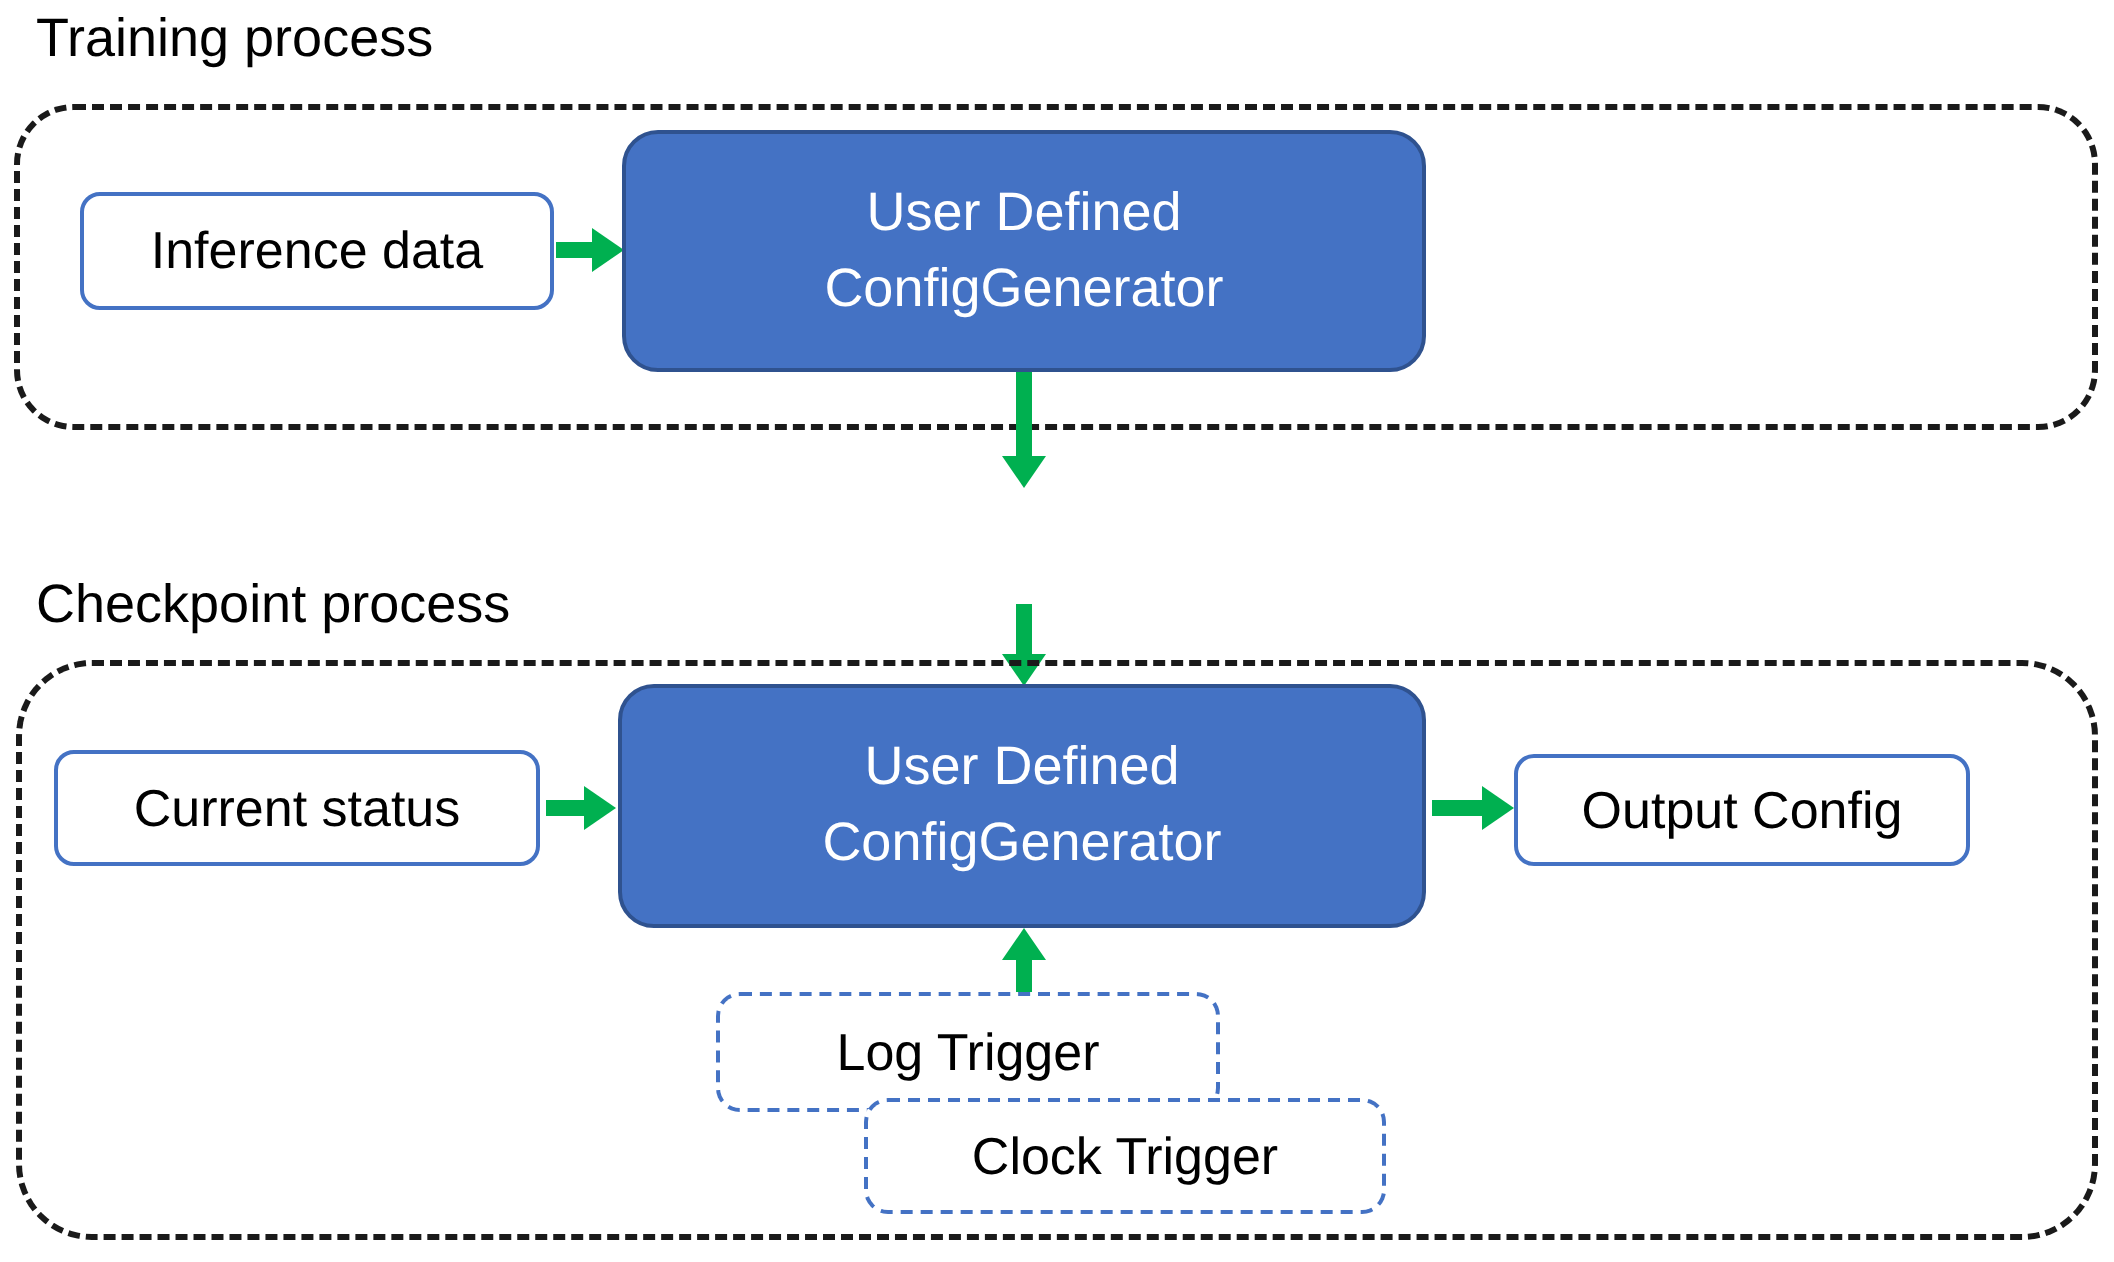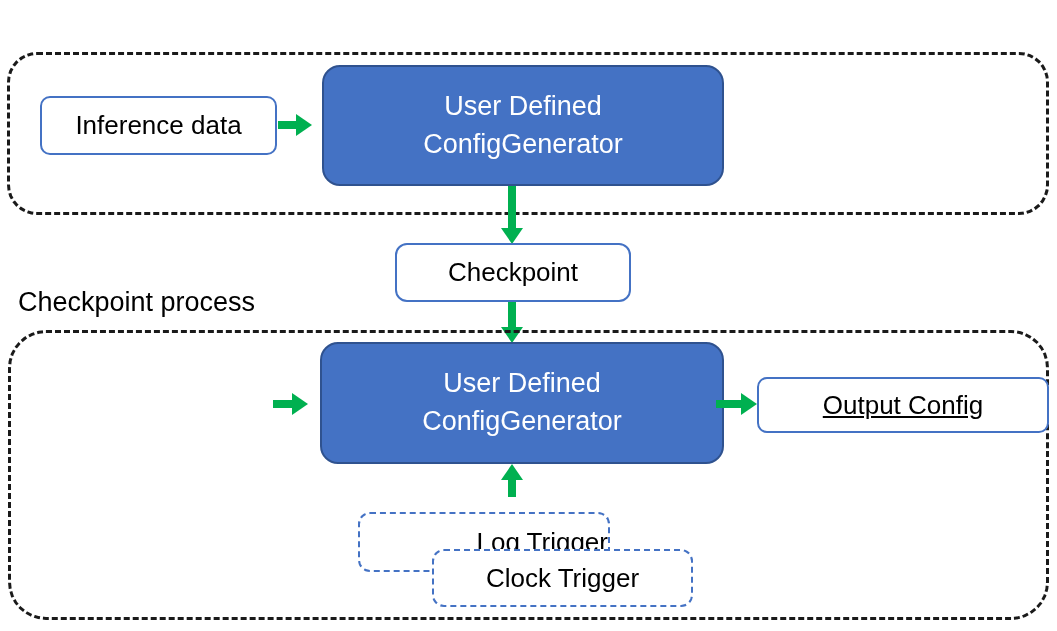--- a/index.html
+++ b/index.html
@@ -53,21 +53,20 @@
     border: 2px solid var(--generator-border);
     border-radius: 18px;
     display: flex;
     flex-direction: column;
     align-items: center;
     justify-content: center;
     color: var(--text-light);
     font-size: 27px;
     line-height: 1.4;
     text-align: center;
-    margin-left: 11px;
   }
   .trigger-box {
     position: absolute;
     background: #ffffff;
     border: 2px dashed var(--trigger-border);
     border-radius: 12px;
     display: flex;
     align-items: center;
     justify-content: center;
     font-size: 26px;
@@ -91,20 +90,21 @@
     border-bottom: 16px solid var(--arrow-green);
     border-left: 11px solid transparent;
     border-right: 11px solid transparent;
   }
 </style>
 </head>
 <body>
 
 <div class="canvas">
 
+  <div class="section-label" style="left:18px; top:4px;">Training process</div>
 
   <div class="dashed-container" style="left:7px; top:52px; width:1042px; height:163px; border-radius:30px;"></div>
 
   <div class="light-box" style="left:40px; top:96px; width:237px; height:59px; border-radius:10px;">
     <span>Inference data</span>
   </div>
 
   <div>
     <div class="arrow-part shaft" style="left:278px; top:121px; width:19px; height:8px;"></div>
     <div class="arrow-part head head-right" style="left:296px; top:114px;"></div>
@@ -113,59 +113,59 @@
   <div class="generator-box" style="left:311px; top:65px; width:402px; height:121px;">
     <span>User Defined</span>
     <span>ConfigGenerator</span>
   </div>
 
   <div>
     <div class="arrow-part shaft" style="left:508px; top:186px; width:8px; height:43px;"></div>
     <div class="arrow-part head head-down" style="left:501px; top:228px;"></div>
   </div>
 
-  <div class="light-box" style="left:395px; top:243px; width:236px; height:59px; border-radius:12px;">
-    <span>Checkpoint</span>
-  </div>
 
   <div>
     <div class="arrow-part shaft" style="left:508px; top:302px; width:8px; height:26px;"></div>
     <div class="arrow-part head head-down" style="left:501px; top:327px;"></div>
   </div>
 
   <div class="section-label" style="left:18px; top:287px;">Checkpoint process</div>
 
   <div class="dashed-container" style="left:8px; top:330px; width:1041px; height:290px; border-radius:38px;"></div>
 
+  <div class="light-box" style="left:27px; top:375px; width:243px; height:58px; border-radius:10px;">
+    <span>Current status</span>
+  </div>
 
   <div>
     <div class="arrow-part shaft" style="left:273px; top:400px; width:20px; height:8px;"></div>
     <div class="arrow-part head head-right" style="left:292px; top:393px;"></div>
   </div>
 
   <div class="generator-box" style="left:309px; top:342px; width:404px; height:122px;">
     <span>User Defined</span>
     <span>ConfigGenerator</span>
   </div>
 
   <div>
     <div class="arrow-part shaft" style="left:716px; top:400px; width:26px; height:8px;"></div>
     <div class="arrow-part head head-right" style="left:741px; top:393px;"></div>
   </div>
 
-  <div class="light-box" style="left:757px; top:377px; width:292px; height:56px; border-radius:10px;text-decoration:underline;">
+  <div class="light-box" style="left:757px; top:377px; width:228px; height:56px; border-radius:10px;">
     <span>Output Config</span>
   </div>
 
   <div>
     <div class="arrow-part head head-up" style="left:501px; top:464px;"></div>
     <div class="arrow-part shaft" style="left:508px; top:479px; width:8px; height:18px;"></div>
   </div>
 
-  <div class="trigger-box" style="left:358px; top:512px; width:252px; height:60px; z-index:1;justify-content:flex-end;">
+  <div class="trigger-box" style="left:358px; top:496px; width:252px; height:60px; z-index:1;">
     <span>Log Trigger</span>
   </div>
 
   <div class="trigger-box" style="left:432px; top:549px; width:261px; height:58px; z-index:2;justify-content:center;">
     <span>Clock Trigger</span>
   </div>
 
 </div>
 
 </body></html>

